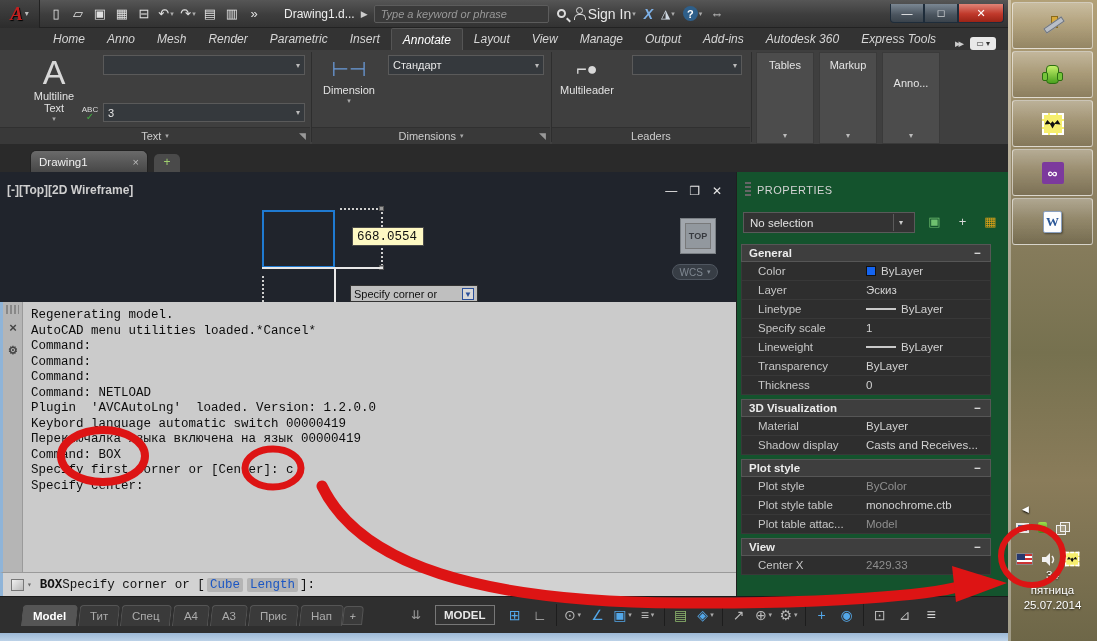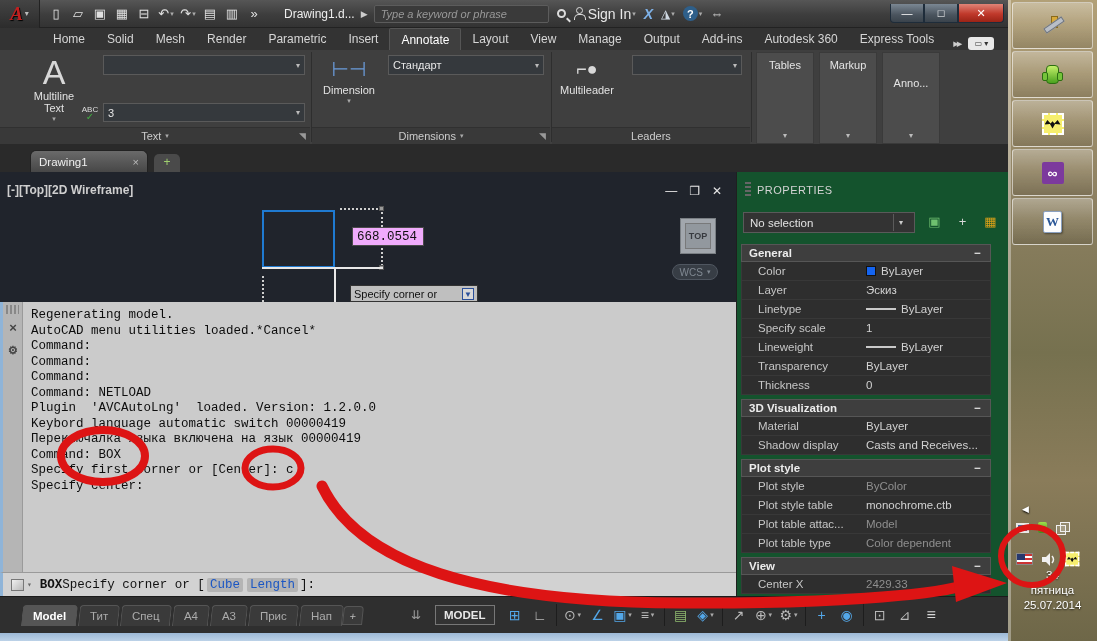--- a/index.html
+++ b/index.html
@@ -99,21 +99,21 @@
   
   #viewport { left:0; top:172px; width:736px; height:130px; background:#20242c; overflow:hidden; }
   #vp-label { position:absolute; left:7px; top:11px; color:#cfcfcf; font-size:12px; font-weight:bold; }
   #vp-controls { position:absolute; right:14px; top:12px; color:#e6e6e6; font-size:12px;
     display:flex; gap:12px; }
   #vp-rect { position:absolute; left:262px; top:38px; width:73px; height:58px; border:2px solid #1f7ad1; }
   .wline { position:absolute; background:#e8e8e8; }
   .dotline-h { position:absolute; border-top:2px dotted #cfcfcf; }
   .dotline-v { position:absolute; border-left:2px dotted #cfcfcf; }
   .handle { position:absolute; width:5px; height:5px; background:#9a9a9a; border:1px solid #555; }
-  #dim-input { position:absolute; left:352px; top:55px; width:72px; height:19px; background:#f0abfc;
+  #dim-input { position:absolute; left:352px; top:55px; width:72px; height:19px; background:#fef9c3;
     border:1px solid #4a4a4a; color:#111; font-size:12.5px; font-family:"Liberation Mono",monospace;
     display:flex; align-items:center; padding-left:4px; }
   #vp-tooltip { position:absolute; left:350px; top:113px; width:128px; height:17px; background:#bfbfbf;
     border:1px solid #333; color:#111; font-size:11px; display:flex; align-items:center;
     padding:0 3px; gap:4px; }
   #vp-tooltip .key { margin-left:auto; width:12px; height:12px; background:#d8d8d8;
     border:1px solid #2a4f9a; color:#2a4f9a; font-size:8px; text-align:center; line-height:11px; }
   #viewcube { position:absolute; left:680px; top:46px; width:36px; height:36px;
     background:#b9bec4; opacity:.85; border:1px solid #8a8f94; display:flex; align-items:center;
     justify-content:center; }
@@ -279,23 +279,23 @@
       </div>
     <div class="tb-ico">⇔</div>
     <div id="win-controls">
       <div class="wc">—</div>
       <div class="wc">□</div>
       <div class="wc close">✕</div>
     </div>
   </div>
 
   <div id="tabrow" class="abs">
-    <div id="ribbon-tabs" style="display:flex;">
+    <div id="ribbon-tabs" style="display:flex;font-style:italic;">
         <div class="rtab">Home</div>
-        <div class="rtab">Solid</div>
+        <div class="rtab">Anno</div>
         <div class="rtab">Mesh</div>
         <div class="rtab">Render</div>
         <div class="rtab">Parametric</div>
         <div class="rtab">Insert</div>
         <div class="rtab active">Annotate</div>
         <div class="rtab">Layout</div>
         <div class="rtab">View</div>
         <div class="rtab">Manage</div>
         <div class="rtab">Output</div>
         <div class="rtab">Add-ins</div>
@@ -636,26 +636,20 @@
           <span class="pv">
             <span>monochrome.ctb</span>
           </span>
         </div>
         <div class="prow">
           <span class="pl">Plot table attac...</span>
           <span class="pv muted">
             <span>Model</span>
           </span>
         </div>
-        <div class="prow">
-          <span class="pl">Plot table type</span>
-          <span class="pv muted">
-            <span>Color dependent</span>
-          </span>
-        </div>
         <div class="psec-h">
           <span>View</span>
           <span class="minus">−</span>
         </div>
         <div class="prow">
           <span class="pl">Center X</span>
           <span class="pv muted">
             <span>2429.33</span>
           </span>
         </div>

